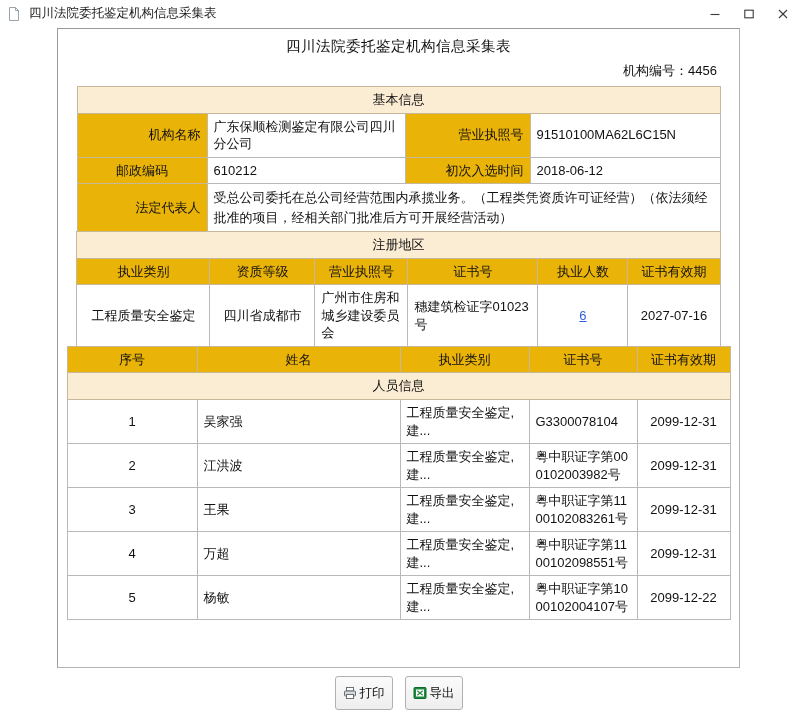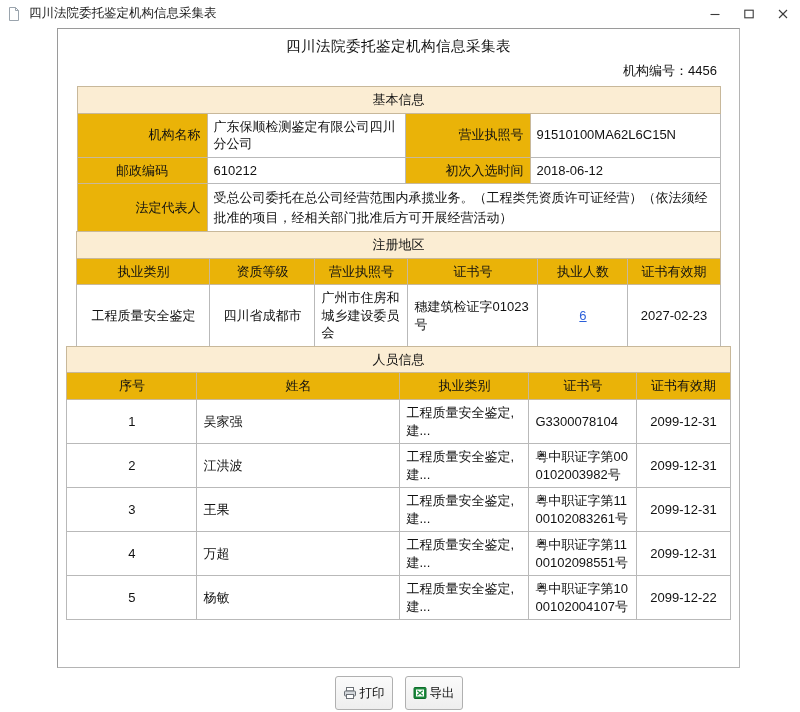--- a/index.html
+++ b/index.html
@@ -238,43 +238,43 @@
         <td class="hdr">证书有效期</td>
       </tr>
       <tr>
         <td style="text-align:center">工程质量安全鉴定</td>
         <td style="text-align:center">四川省成都市</td>
         <td style="text-align:left">广州市住房和城乡建设委员会</td>
         <td style="text-align:left">穗建筑检证字01023号</td>
         <td style="text-align:center">
           <a class="count-link" href="#">6</a>
         </td>
-        <td style="text-align:center">2027-02-23</td>
+        <td style="text-align:center">2027-07-16</td>
       </tr>
     </tbody>
   </table>
 
   <table class="grid2" style="margin-top:-1px">
     <colgroup>
       <col style="width:130px">
           <col style="width:203px">
           <col style="width:129px">
       <col style="width:108px">
           <col style="width:93px">
     </colgroup>
     <tbody>
       <tr>
-        <td class="sect" colspan="5">人员信息</td>
-      </tr>
-      <tr>
         <td class="hdr">序号</td>
         <td class="hdr">姓名</td>
         <td class="hdr">执业类别</td>
         <td class="hdr">证书号</td>
         <td class="hdr">证书有效期</td>
+      </tr>
+      <tr>
+        <td class="sect" colspan="5">人员信息</td>
       </tr>
       <tr>
         <td style="text-align:center">1</td>
         <td>吴家强</td>
         <td>工程质量安全鉴定,建...</td>
         <td>G3300078104</td>
         <td style="text-align:center">2099-12-31</td>
       </tr>
       <tr>
         <td style="text-align:center">2</td>

